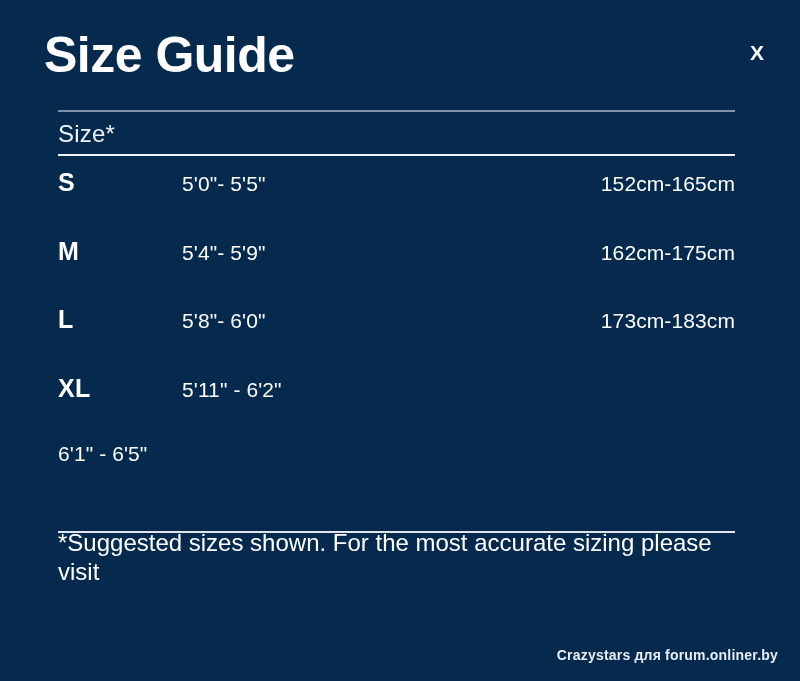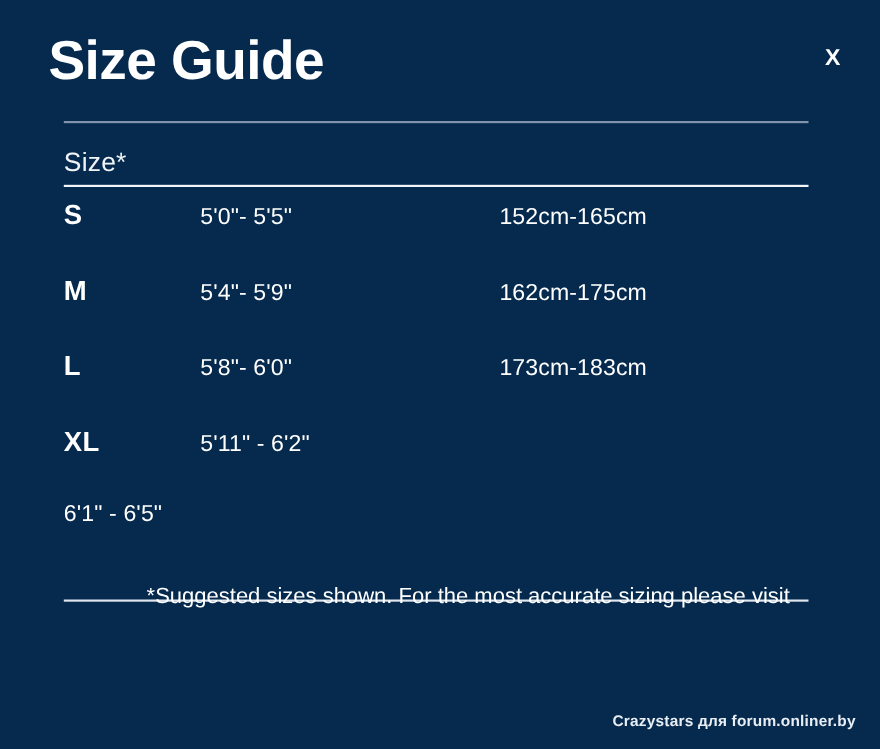--- a/index.html
+++ b/index.html
@@ -66,33 +66,33 @@
     width: 100%;
   }
   .rule-top    { background: #8193ab; }
   .rule-header { background: #f2f5f8; }
   .rule-bottom { background: #dfe6ed; }
 
   .head-row {
     display: flex;
     align-items: center;
     height: 40px;
-    padding-top: 16px;
+    padding-top: 2px;
   }
   .head-cell {
     font-size: 24px;
     font-weight: 400;
     color: #f0f4f8;
     letter-spacing: 0.2px;
     white-space: nowrap;
   }
 
   .col-size   { width: 124px; flex: 0 0 124px; }
   .col-inch   { width: 272px; flex: 0 0 272px; }
-  .col-cm     { flex: 1 1 auto; }
+  .col-cm     { flex: 1 1 auto; text-align: right; }
 
   .body-rows { padding-top: 12px; padding-bottom: 20px; }
 
   .data-row {
     display: flex;
     align-items: baseline;
     height: 68.5px;
   }
 
   .cell-size {
@@ -109,25 +109,24 @@
     letter-spacing: 0.1px;
     white-space: nowrap;
   }
 
   
   .footnote {
     position: absolute;
     left: 58px;
     top: 528px;
     width: 660px;
-    font-size: 20px;
+    font-size: 24px;
     line-height: 29px;
     font-weight: 400;
     color: #ffffff;
-    text-align: right;
   }
 
   
   .watermark {
     position: absolute;
     right: 22px;
     bottom: 18px;
     font-size: 14px;
     font-weight: bold;
     color: #e9eef4;

